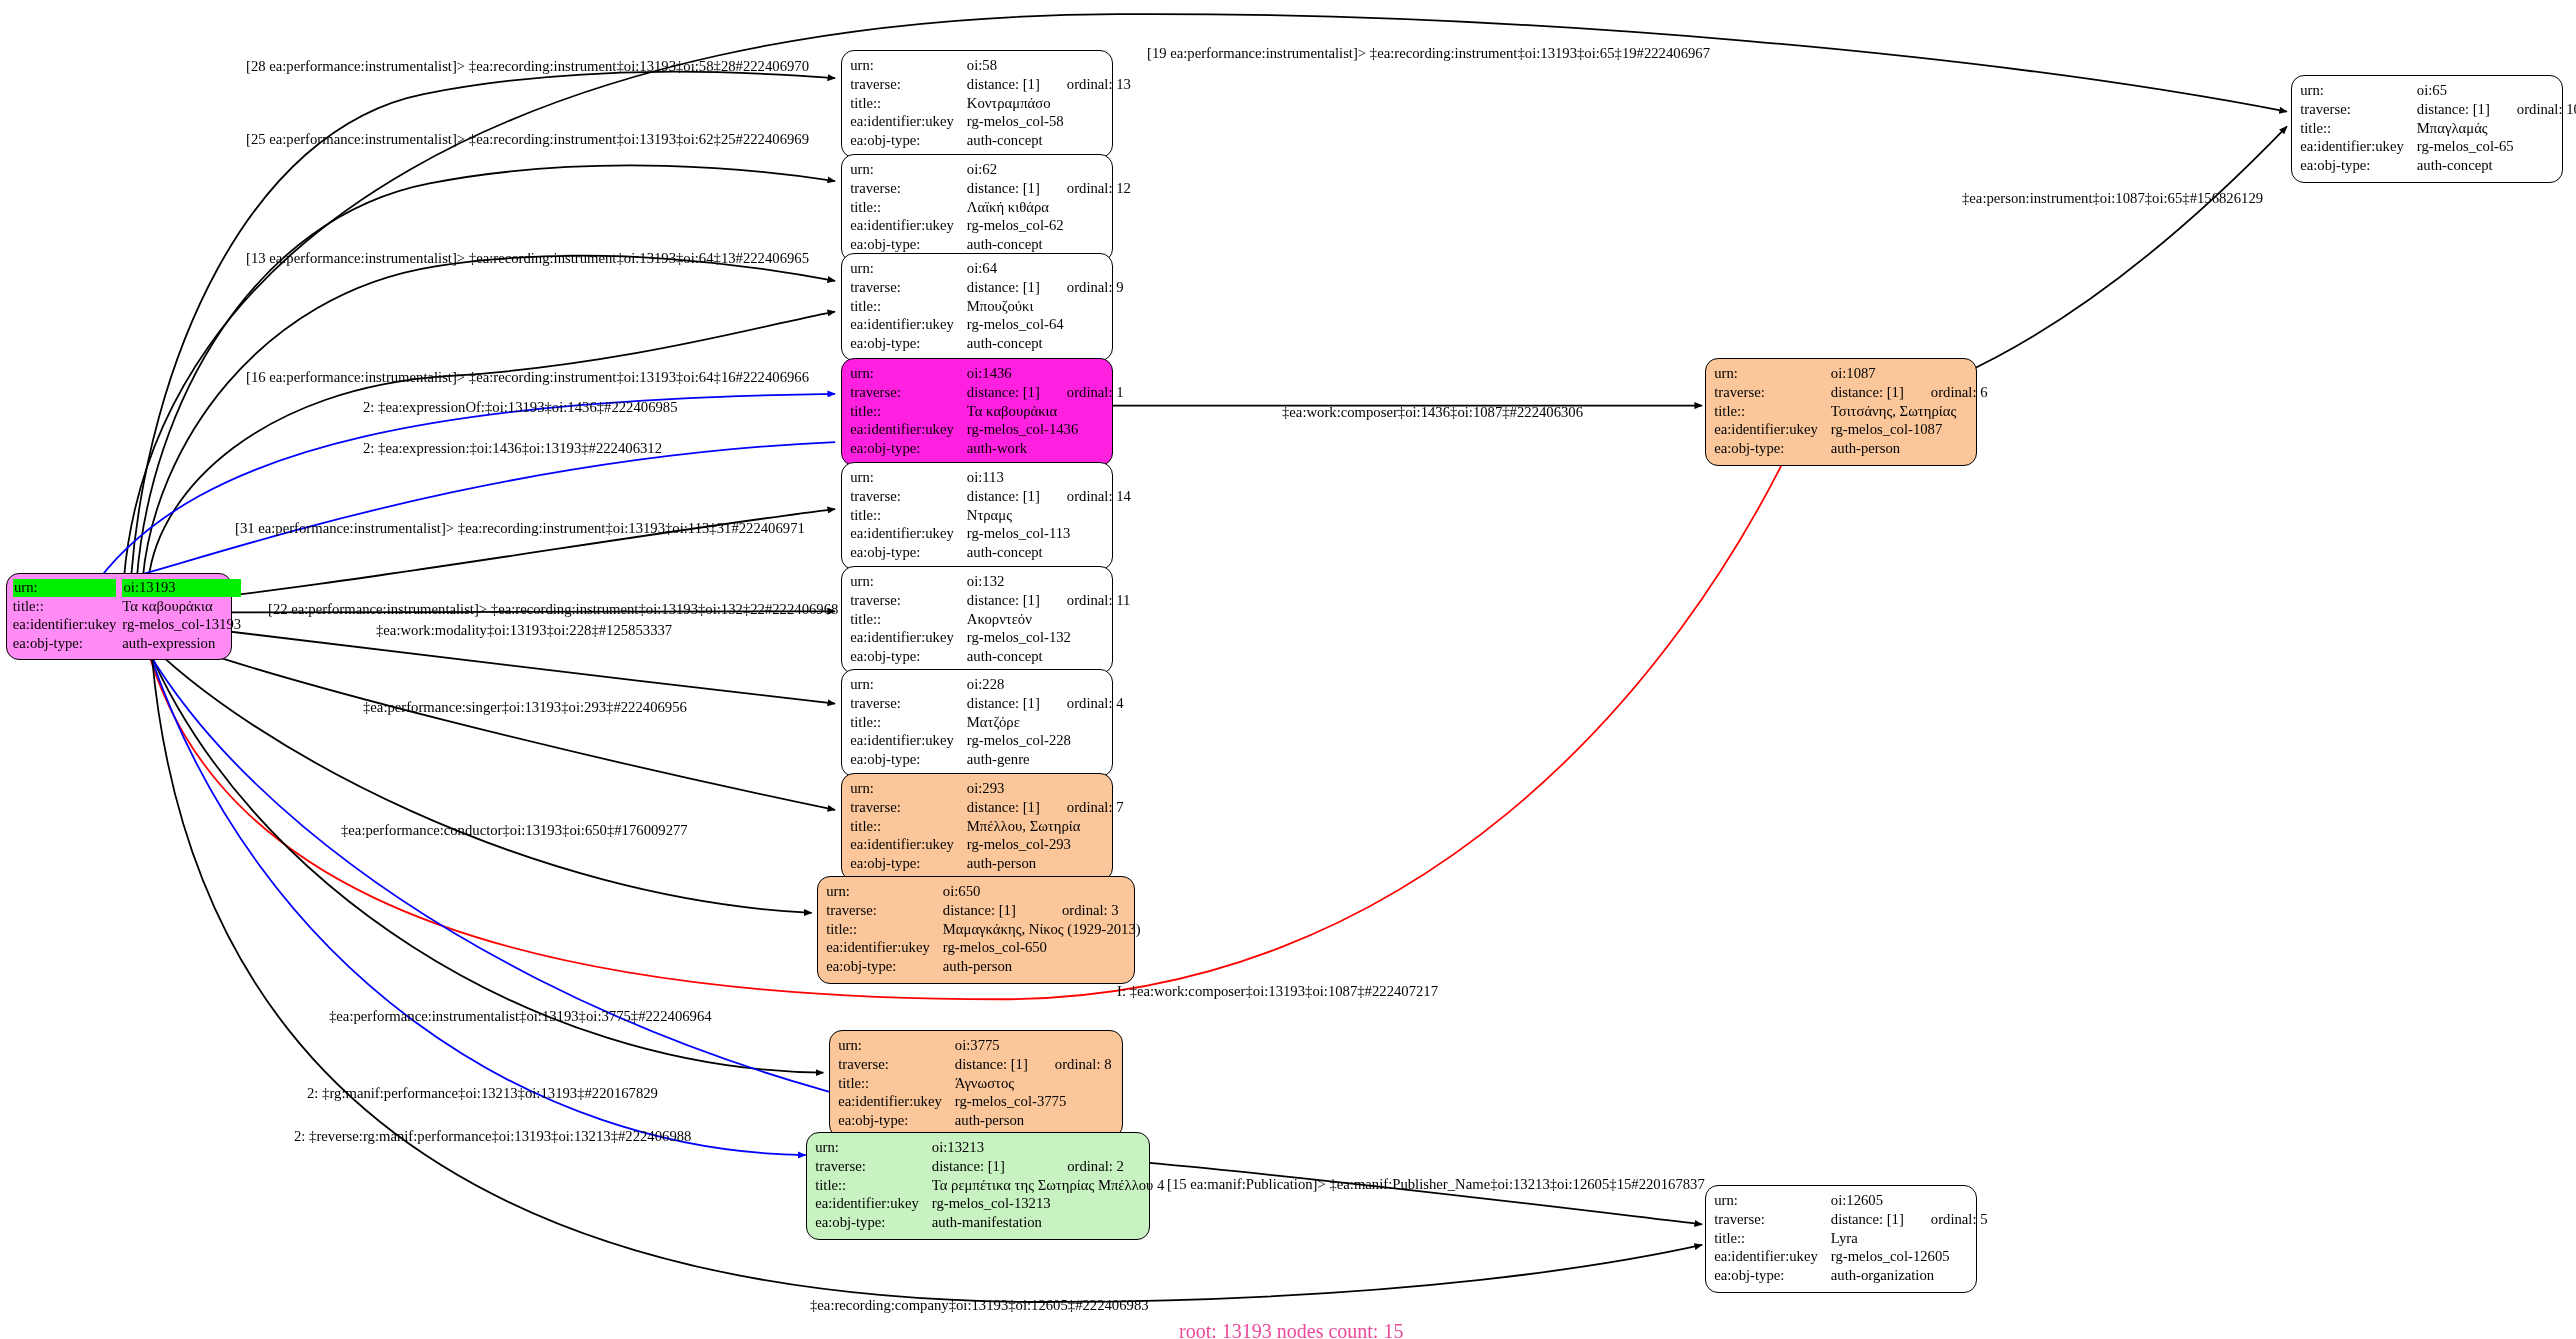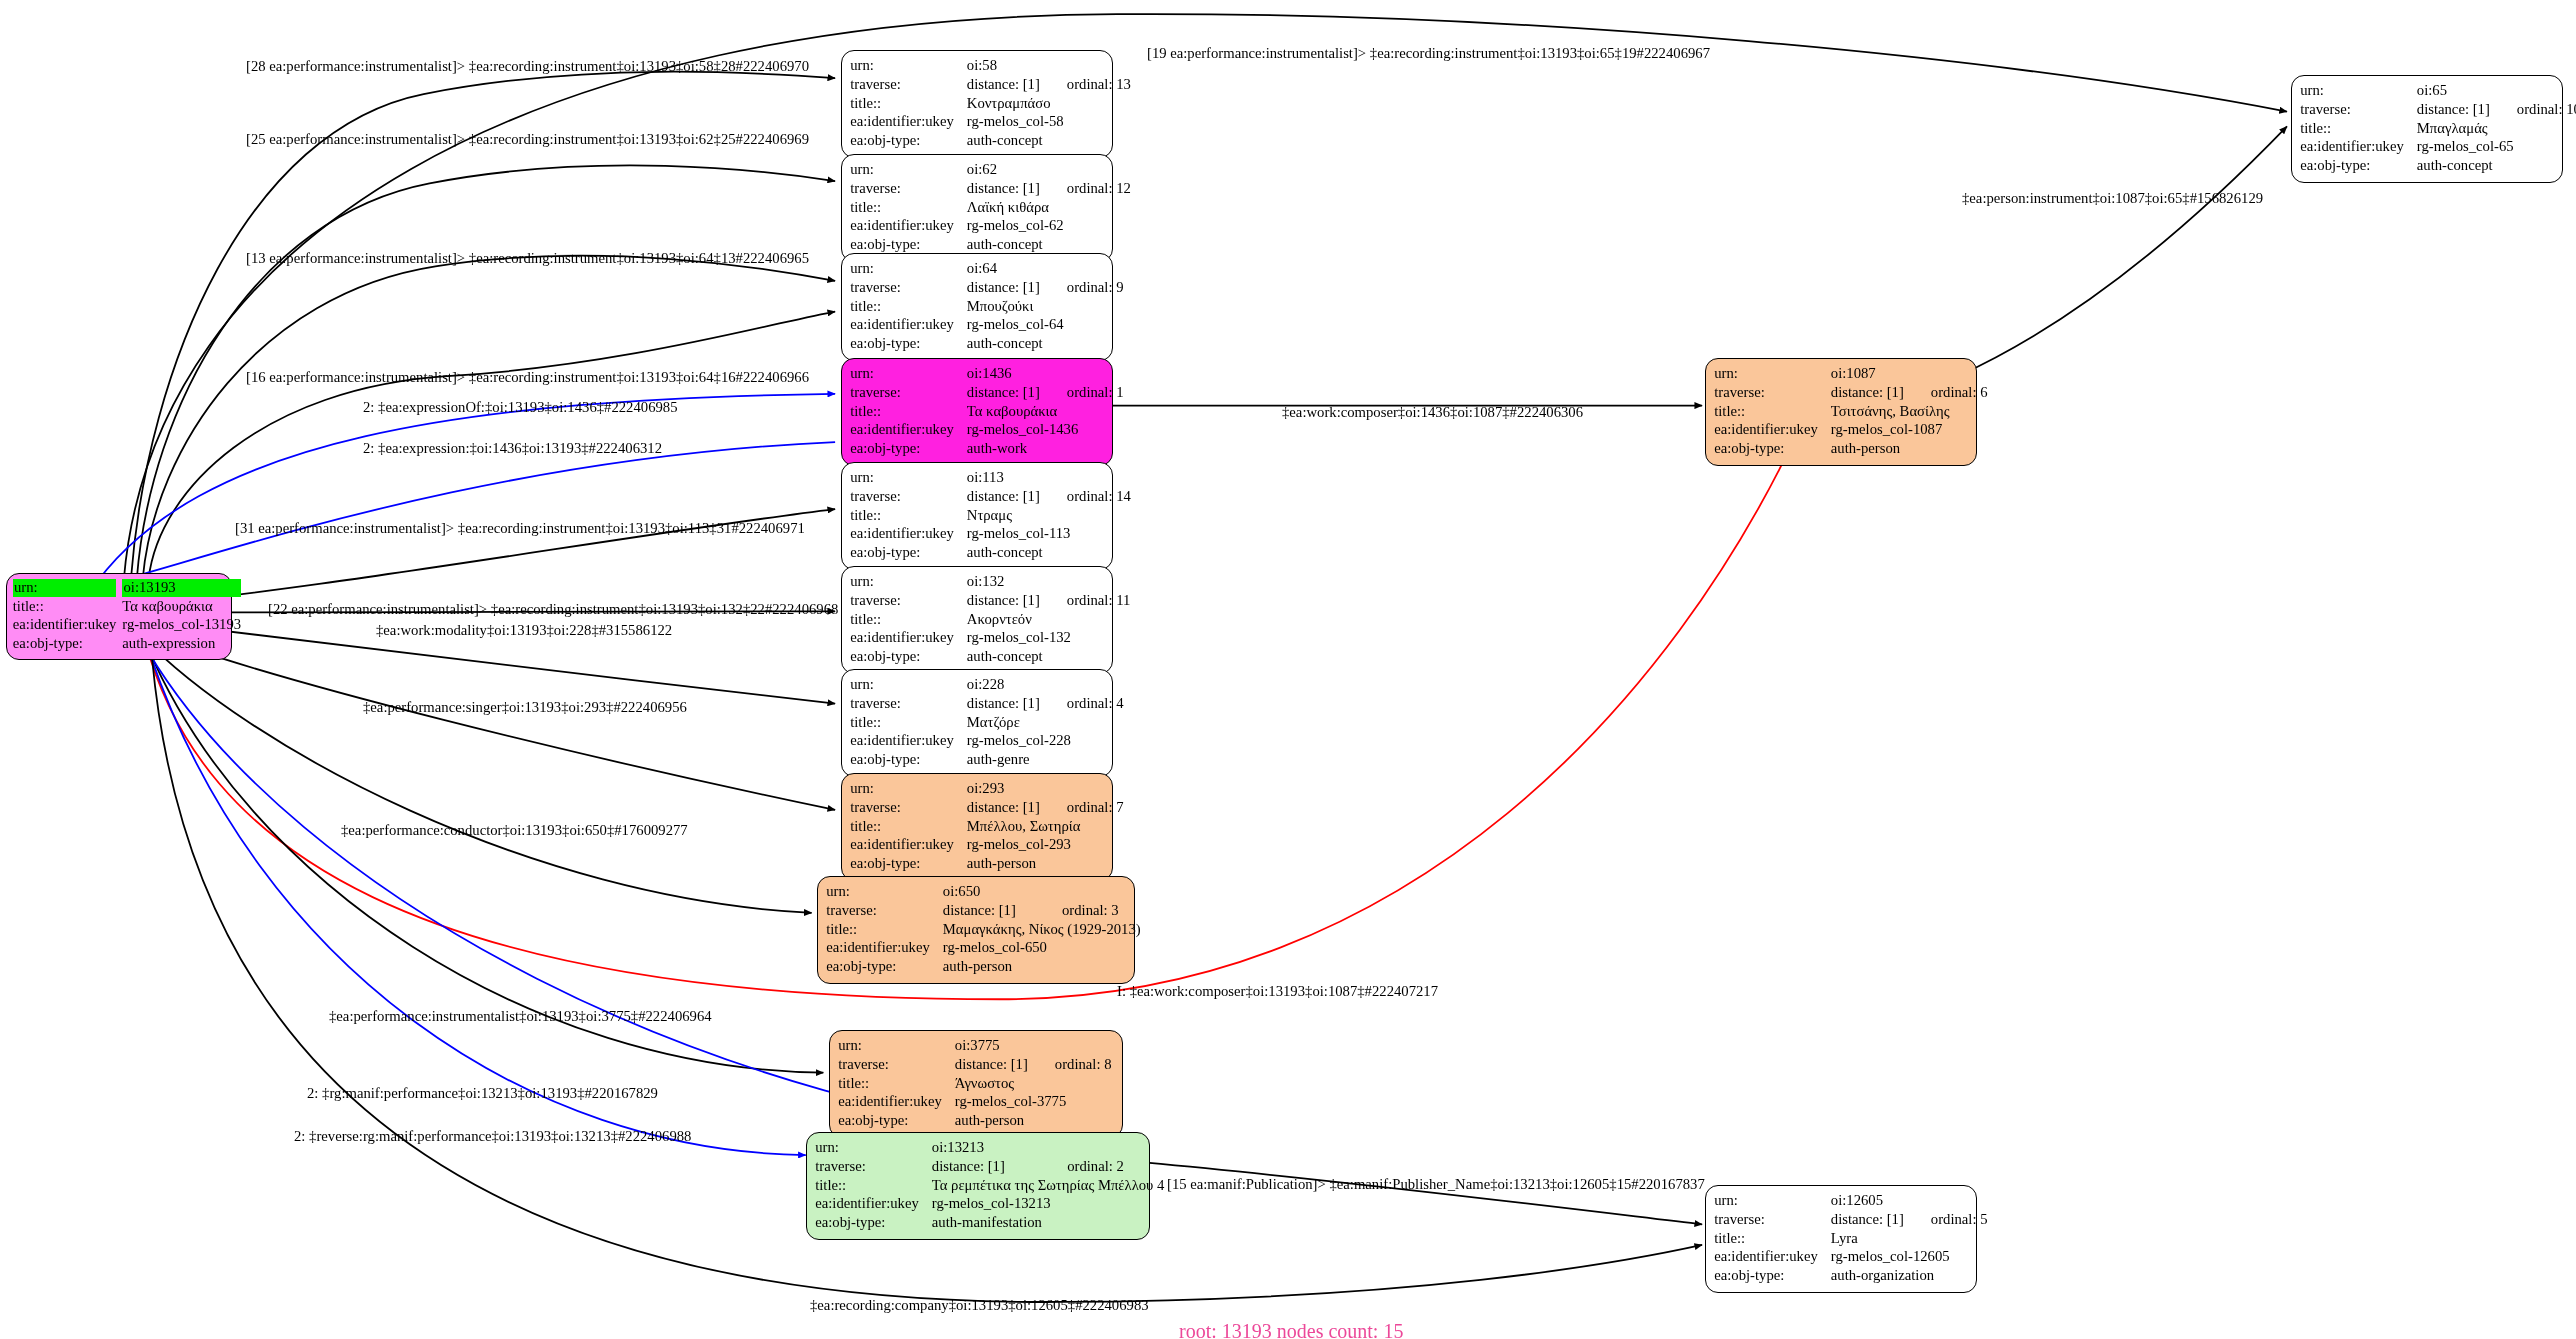--- a/index.html
+++ b/index.html
@@ -458,21 +458,21 @@
         <td>oi:1087</td>
         <td class="v2"></td>
       </tr>
       <tr>
         <td class="k">traverse:</td>
         <td>distance: [1]</td>
         <td class="v2">ordinal: 6</td>
       </tr>
       <tr>
         <td class="k">title::</td>
-        <td colspan="2">Τσιτσάνης, Βασίλης</td>
+        <td colspan="2">Τσιτσάνης, Σωτηρίας</td>
       </tr>
       <tr>
         <td class="k">ea:identifier:ukey</td>
         <td colspan="2">rg-melos_col-1087</td>
       </tr>
       <tr>
         <td class="k">ea:obj-type:</td>
         <td colspan="2">auth-person</td>
       </tr>
     </tbody>
@@ -566,21 +566,21 @@
 
   <div class="edge-label" style="left:1147px; top:4.7px;margin-top:40px;">[19 ea:performance:instrumentalist]&gt; ‡ea:recording:instrument‡oi:13193‡oi:65‡19#222406967</div>
   <div class="edge-label" style="left:246px; top:58px;">[28 ea:performance:instrumentalist]&gt; ‡ea:recording:instrument‡oi:13193‡oi:58‡28#222406970</div>
   <div class="edge-label" style="left:246px; top:131px;">[25 ea:performance:instrumentalist]&gt; ‡ea:recording:instrument‡oi:13193‡oi:62‡25#222406969</div>
   <div class="edge-label" style="left:246px; top:250px;">[13 ea:performance:instrumentalist]&gt; ‡ea:recording:instrument‡oi:13193‡oi:64‡13#222406965</div>
   <div class="edge-label" style="left:246px; top:369px;">[16 ea:performance:instrumentalist]&gt; ‡ea:recording:instrument‡oi:13193‡oi:64‡16#222406966</div>
   <div class="edge-label" style="left:363px; top:399px;">2: ‡ea:expressionOf:‡oi:13193‡oi:1436‡#222406985</div>
   <div class="edge-label" style="left:363px; top:440px;">2: ‡ea:expression:‡oi:1436‡oi:13193‡#222406312</div>
   <div class="edge-label" style="left:235px; top:520px;">[31 ea:performance:instrumentalist]&gt; ‡ea:recording:instrument‡oi:13193‡oi:113‡31#222406971</div>
   <div class="edge-label" style="left:268px; top:601px;">[22 ea:performance:instrumentalist]&gt; ‡ea:recording:instrument‡oi:13193‡oi:132‡22#222406968</div>
-  <div class="edge-label" style="left:376px; top:622px;">‡ea:work:modality‡oi:13193‡oi:228‡#315586122</div>
+  <div class="edge-label" style="left:376px; top:622px;">‡ea:work:modality‡oi:13193‡oi:228‡#125853337</div>
   <div class="edge-label" style="left:363px; top:699px;">‡ea:performance:singer‡oi:13193‡oi:293‡#222406956</div>
   <div class="edge-label" style="left:341px; top:822px;">‡ea:performance:conductor‡oi:13193‡oi:650‡#176009277</div>
   <div class="edge-label" style="left:1282px; top:404px;">‡ea:work:composer‡oi:1436‡oi:1087‡#222406306</div>
   <div class="edge-label" style="left:1117px; top:983px;">I: ‡ea:work:composer‡oi:13193‡oi:1087‡#222407217</div>
   <div class="edge-label" style="left:329px; top:1008px;">‡ea:performance:instrumentalist‡oi:13193‡oi:3775‡#222406964</div>
   <div class="edge-label" style="left:307px; top:1085px;">2: ‡rg:manif:performance‡oi:13213‡oi:13193‡#220167829</div>
   <div class="edge-label" style="left:294px; top:1128px;">2: ‡reverse:rg:manif:performance‡oi:13193‡oi:13213‡#222406988</div>
   <div class="edge-label" style="left:1167px; top:1176px;">[15 ea:manif:Publication]&gt; ‡ea:manif:Publisher_Name‡oi:13213‡oi:12605‡15#220167837</div>
   <div class="edge-label" style="left:810px; top:1297px;">‡ea:recording:company‡oi:13193‡oi:12605‡#222406983</div>
   <div class="edge-label" style="left:1962px; top:190px;">‡ea:person:instrument‡oi:1087‡oi:65‡#156826129</div>

